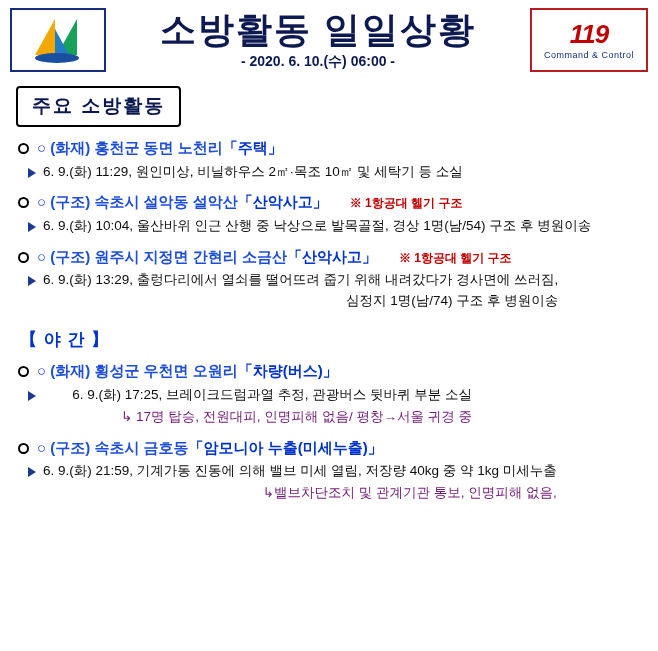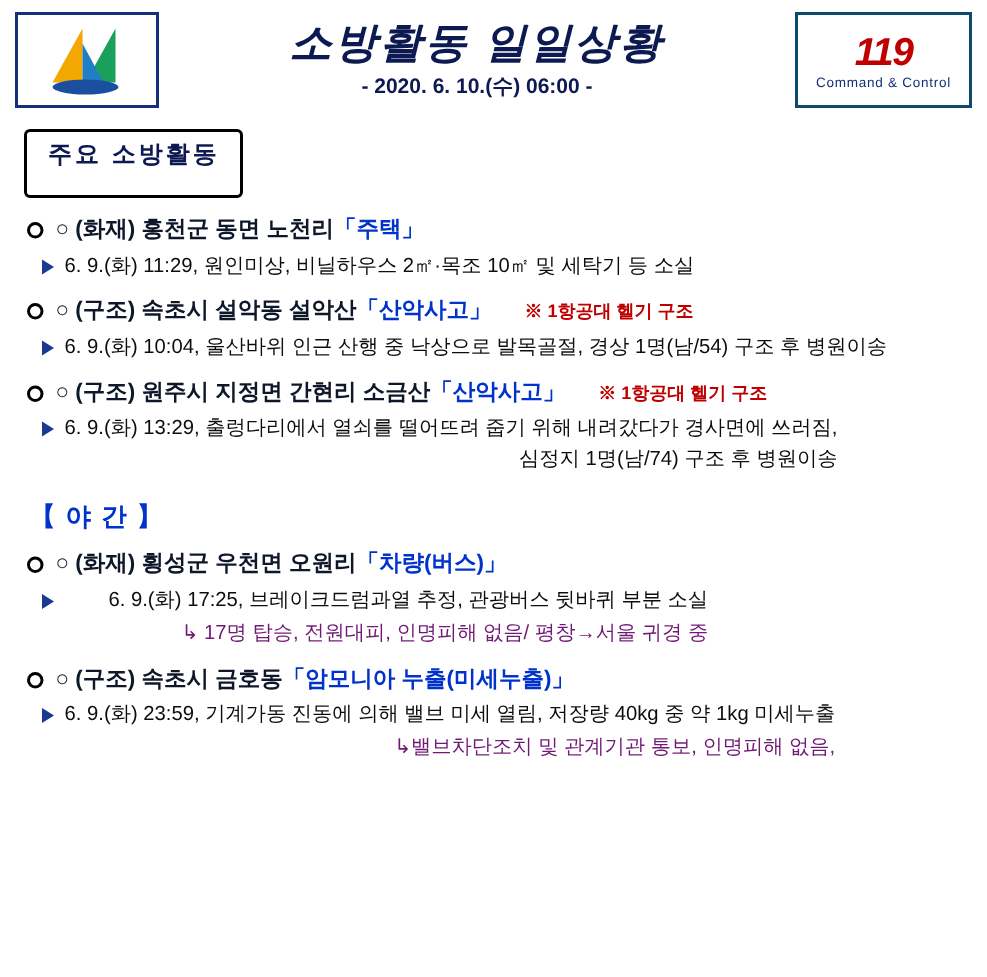--- a/index.html
+++ b/index.html
@@ -42,39 +42,38 @@
 
   .title-box {
     flex: 1;
     display: flex;
     flex-direction: column;
     align-items: center;
     justify-content: center;
     padding: 0 6px;
   }
   .title-main {
-    font-size: 28px;
+    font-size: 36px;
     font-weight: bold;
     letter-spacing: 2px;
     color: #0d1a52;
     line-height: 1.15;
     white-space: nowrap;
-    font-style: italic;
   }
   .title-sub {
     font-size: 14px;
     font-weight: bold;
     color: #0d1a52;
     margin-top: 3px;
     white-space: nowrap;
   }
 
   .badge-box {
     width: 118px;
-    border: 2px solid #0c4a6e;
+    border: 2px solid #b91c1c;
     box-sizing: border-box;
     display: flex;
     flex-direction: column;
     align-items: center;
     justify-content: center;
     background: #ffffff;
   }
   .badge-num {
     font-size: 26px;
     font-weight: bold;
@@ -88,24 +87,24 @@
     font-weight: normal;
     color: #14307a;
     margin-top: 3px;
     letter-spacing: 0.5px;
   }
 
   
   .section-chip {
     display: inline-block;
     margin: 14px 0 0 16px;
-    padding: 5px 14px 16px 14px;
+    padding: 5px 14px 6px 14px;
     border: 2px solid #000000;
     border-radius: 4px;
-    font-size: 16px;
+    font-size: 19px;
     font-weight: bold;
     color: #0d1a52;
     letter-spacing: 2px;
     background: #ffffff;
   }
 
   
   .content {
     margin: 10px 14px 0 14px;
   }
@@ -124,21 +123,21 @@
   .bullet-ring {
     flex: 0 0 auto;
     width: 11px;
     height: 11px;
     border: 2px solid #000000;
     border-radius: 50%;
     margin: 6px 8px 0 4px;
     box-sizing: border-box;
   }
   .head-text { white-space: nowrap; }
-  .kind { color: #0f172a; margin-top: 35px; }
+  .kind { color: #1d4ed8; margin-top: 35px; }
   .quoted { color: #0033cc; }
   .note {
     color: #c00000;
     font-weight: bold;
     margin-left: 22px;
     font-size: 12px;
     white-space: nowrap;
   }
 
   .entry-detail {
@@ -276,20 +275,20 @@
     <div class="entry">
       <div class="entry-head">
         <span class="bullet-ring"></span>
         <span class="head-text">
           <span class="kind">○ (구조)</span><span class="kind"> 속초시 금호동</span><span class="quoted">「암모니아 누출(미세누출)」</span>
         </span>
       </div>
       <div class="entry-detail">
         <span class="tri"></span>
         <span class="detail-text">
-          <span>6. 9.(화) 23:59, 기계가동 진동에 의해 밸브 미세 열림, 저장량 40kg 중 약 1kg 미세누출</span>
+          <span>6. 9.(화) 21:59, 기계가동 진동에 의해 밸브 미세 열림, 저장량 40kg 중 약 1kg 미세누출</span>
           <span class="sub-line indent-b">↳밸브차단조치 및 관계기관 통보, 인명피해 없음,</span>
         </span>
       </div>
     </div>
 
   </div>
 </div>
 
 </body></html>

